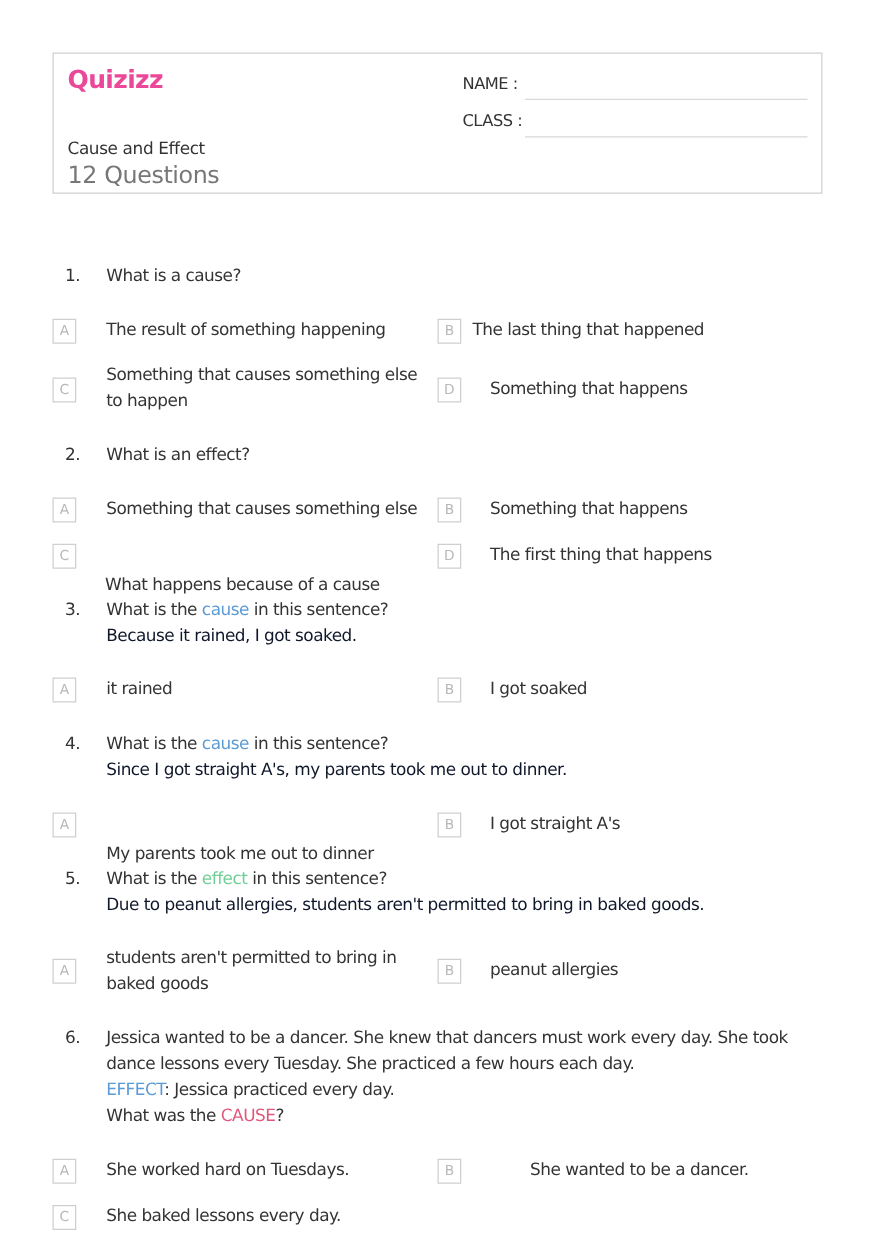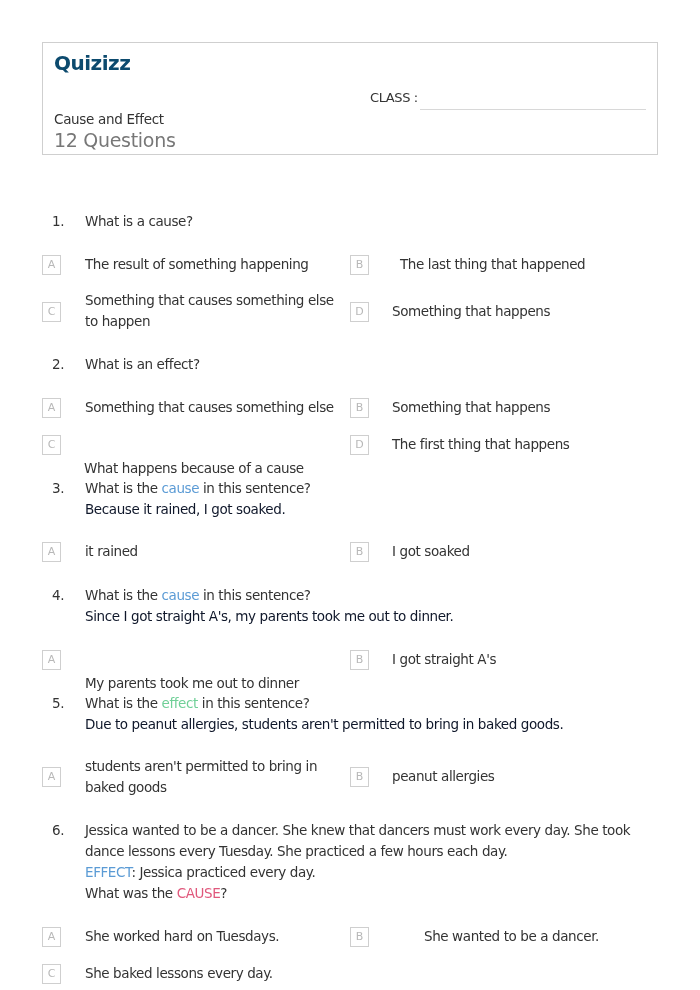--- a/index.html
+++ b/index.html
@@ -6,21 +6,21 @@
   html, body { width: 700px; height: 990px; background: #ffffff; overflow: hidden; }
   body { font-family: "DejaVu Sans", sans-serif; color: #333333; position: relative; }
 
   .header-box {
     position: absolute; left: 42px; top: 42px; width: 616px; height: 113px;
     border: 1px solid #cfcfcf; background: #fff;
   }
   .logo {
     position: absolute; left: 11px; top: 8px;
     font-family: "DejaVu Sans", sans-serif; font-weight: bold; font-size: 20px;
-    color: #0c4a6e; letter-spacing: -0.5px;
+    color: #ec4899; letter-spacing: -0.5px;
   }
   .quiz-title { position: absolute; left: 11px; top: 68px; font-size: 13.5px; color: #333; letter-spacing: -0.3px; }
   .quiz-count { position: absolute; left: 11px; top: 86px; font-size: 19px; color: #777; letter-spacing: -0.3px; }
 
   .field-row { position: absolute; left: 327px; height: 20px; width: 276px; }
   .field-label { position: absolute; left: 0; top: 0; font-size: 13px; color: #333; letter-spacing: -0.4px; }
   .field-line { position: absolute; left: 50px; right: 0; bottom: 0; border-bottom: 1px solid #d8d8d8; }
 
   .q-num { position: absolute; left: 52px; font-size: 13.5px; color: #333; letter-spacing: -0.4px; }
   .q-text { position: absolute; left: 85px; font-size: 13.5px; color: #333; line-height: 21px; letter-spacing: -0.4px; }
@@ -36,34 +36,38 @@
   .opt-text { position: absolute; font-size: 13.5px; color: #333; line-height: 21px; letter-spacing: -0.4px; }
 </style>
 </head>
 <body>
 
 <div class="header-box">
   <div class="logo">Quizizz</div>
   <div class="quiz-title">Cause and Effect</div>
   <div class="quiz-count">12 Questions</div>
 
+  <div class="field-row" style="top:17px;">
+    <span class="field-label">NAME :</span>
+    <span class="field-line"></span>
+  </div>
   <div class="field-row" style="top:47px;">
     <span class="field-label">CLASS :</span>
     <span class="field-line"></span>
   </div>
 </div>
 
 <div>
   <span class="q-num" style="top:213px;">1.</span>
   <span class="q-text" style="top:211px;">What is a cause?</span>
 
   <span class="opt-box" style="left:42px; top:255px;">A</span>
   <span class="opt-text" style="left:85px; top:254px;">The result of something happening</span>
   <span class="opt-box" style="left:350px; top:255px;">B</span>
-  <span class="opt-text" style="left:400px; top:254px;">The last thing that happened</span>
+  <span class="opt-text" style="left:378px; top:254px;">The last thing that happened</span>
 
   <span class="opt-box" style="left:42px; top:302px;">C</span>
   <span class="opt-text" style="left:85px; top:290px; width:260px;">Something that causes something else to happen</span>
   <span class="opt-box" style="left:350px; top:302px;">D</span>
   <span class="opt-text" style="left:392px; top:301px;">Something that happens</span>
 </div>
 
 <div>
   <span class="q-num" style="top:356px;">2.</span>
   <span class="q-text" style="top:354px;">What is an effect?</span>

